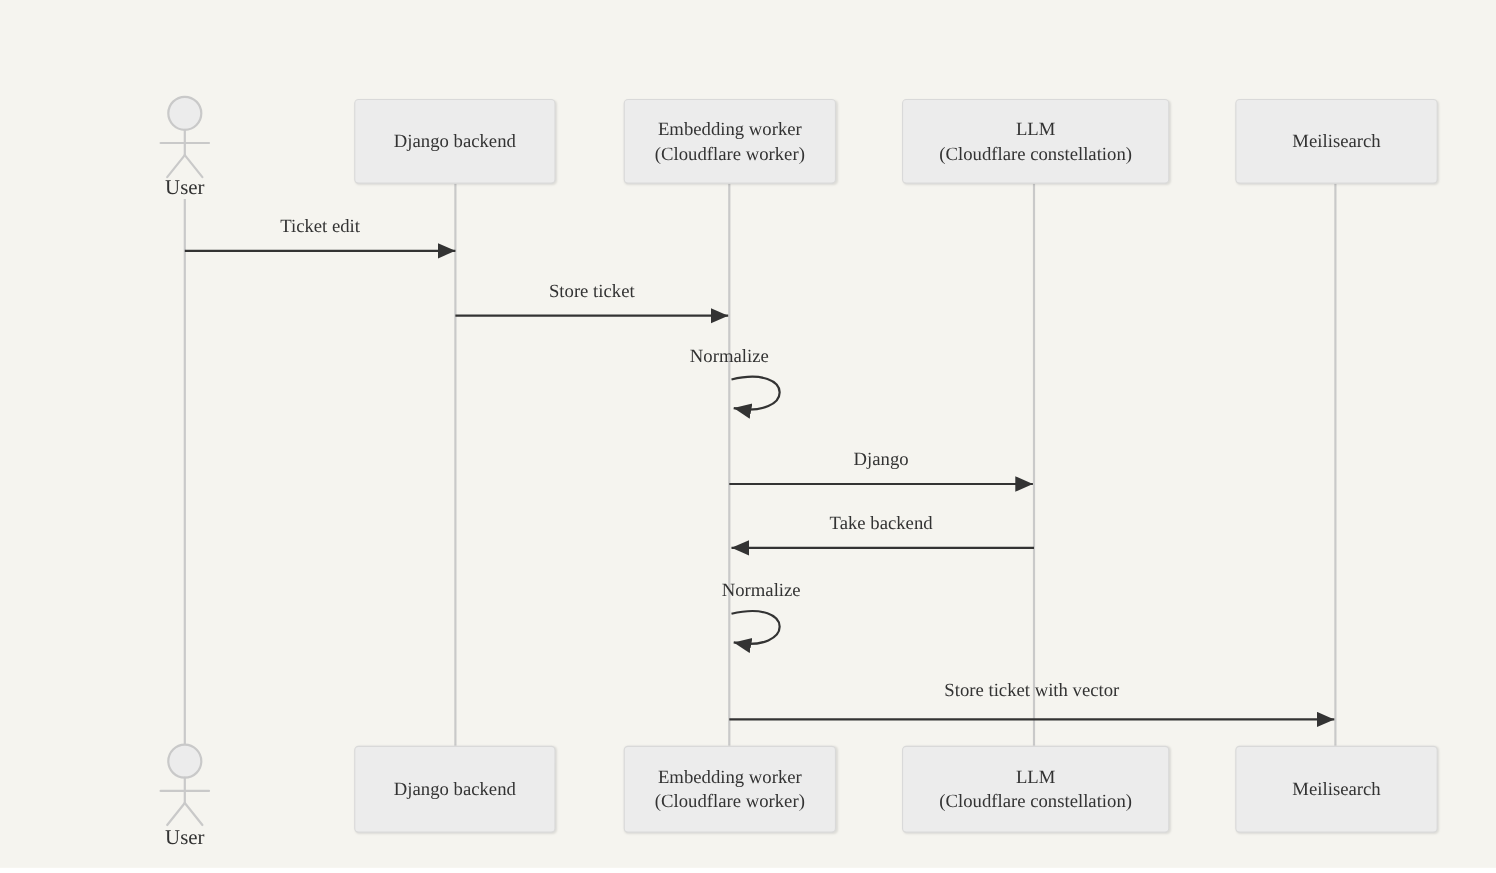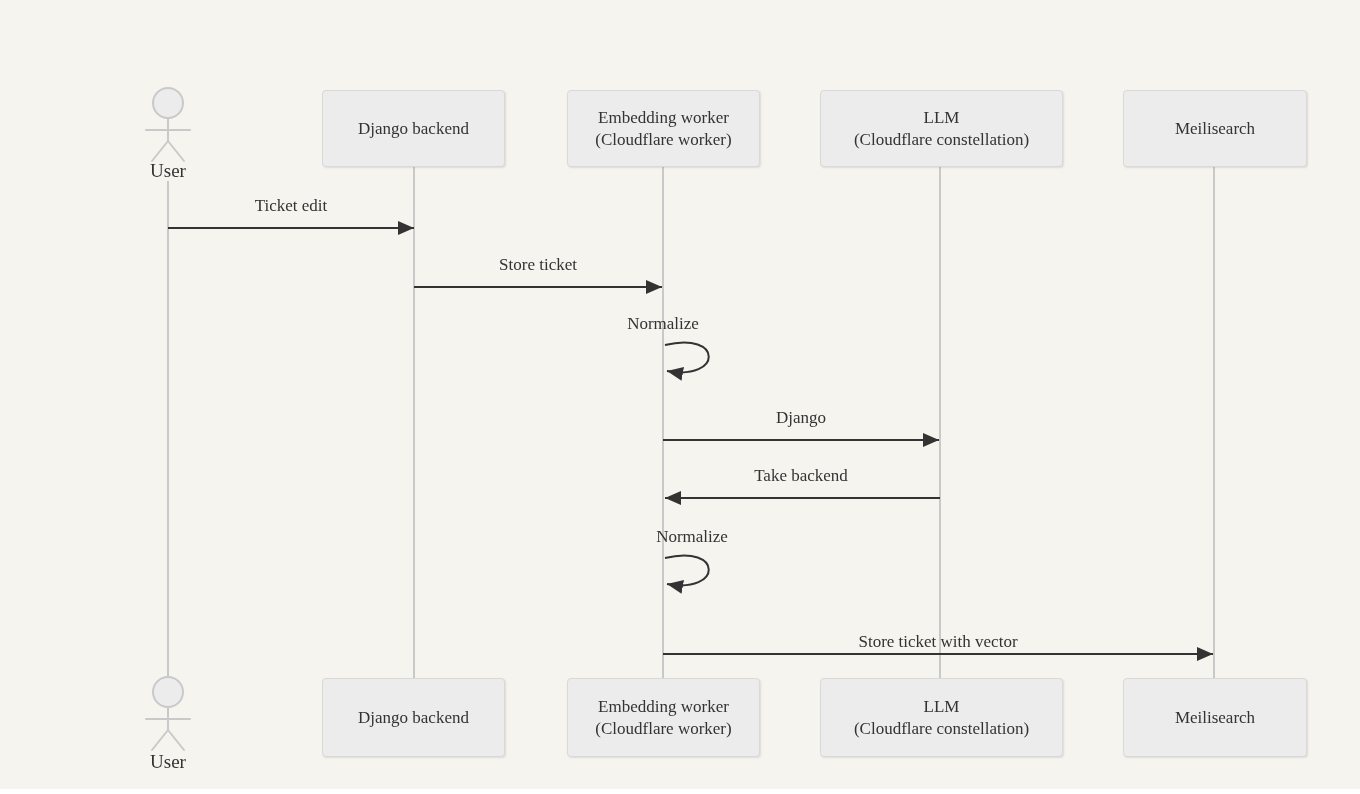--- a/index.html
+++ b/index.html
@@ -153,16 +153,16 @@
 
   <div class="actor-label" style="left:168px; top:161px">User</div>
   <div class="actor-label" style="left:168px; top:752px">User</div>
 
   <div class="msg-label" style="left:291px; top:196px">Ticket edit</div>
   <div class="msg-label" style="left:538px; top:255px">Store ticket</div>
   <div class="msg-label" style="left:663px; top:314px">Normalize</div>
   <div class="msg-label" style="left:801px; top:408px">Django</div>
   <div class="msg-label" style="left:801px; top:466px">Take backend</div>
   <div class="msg-label" style="left:692px; top:527px">Normalize</div>
-  <div class="msg-label" style="left:938px; top:632px">Store ticket with vector</div>
+  <div class="msg-label" style="left:938px; top:618px">Store ticket with vector</div>
 
   <div class="bottom-strip"></div>
 </div>
 
 </body></html>

